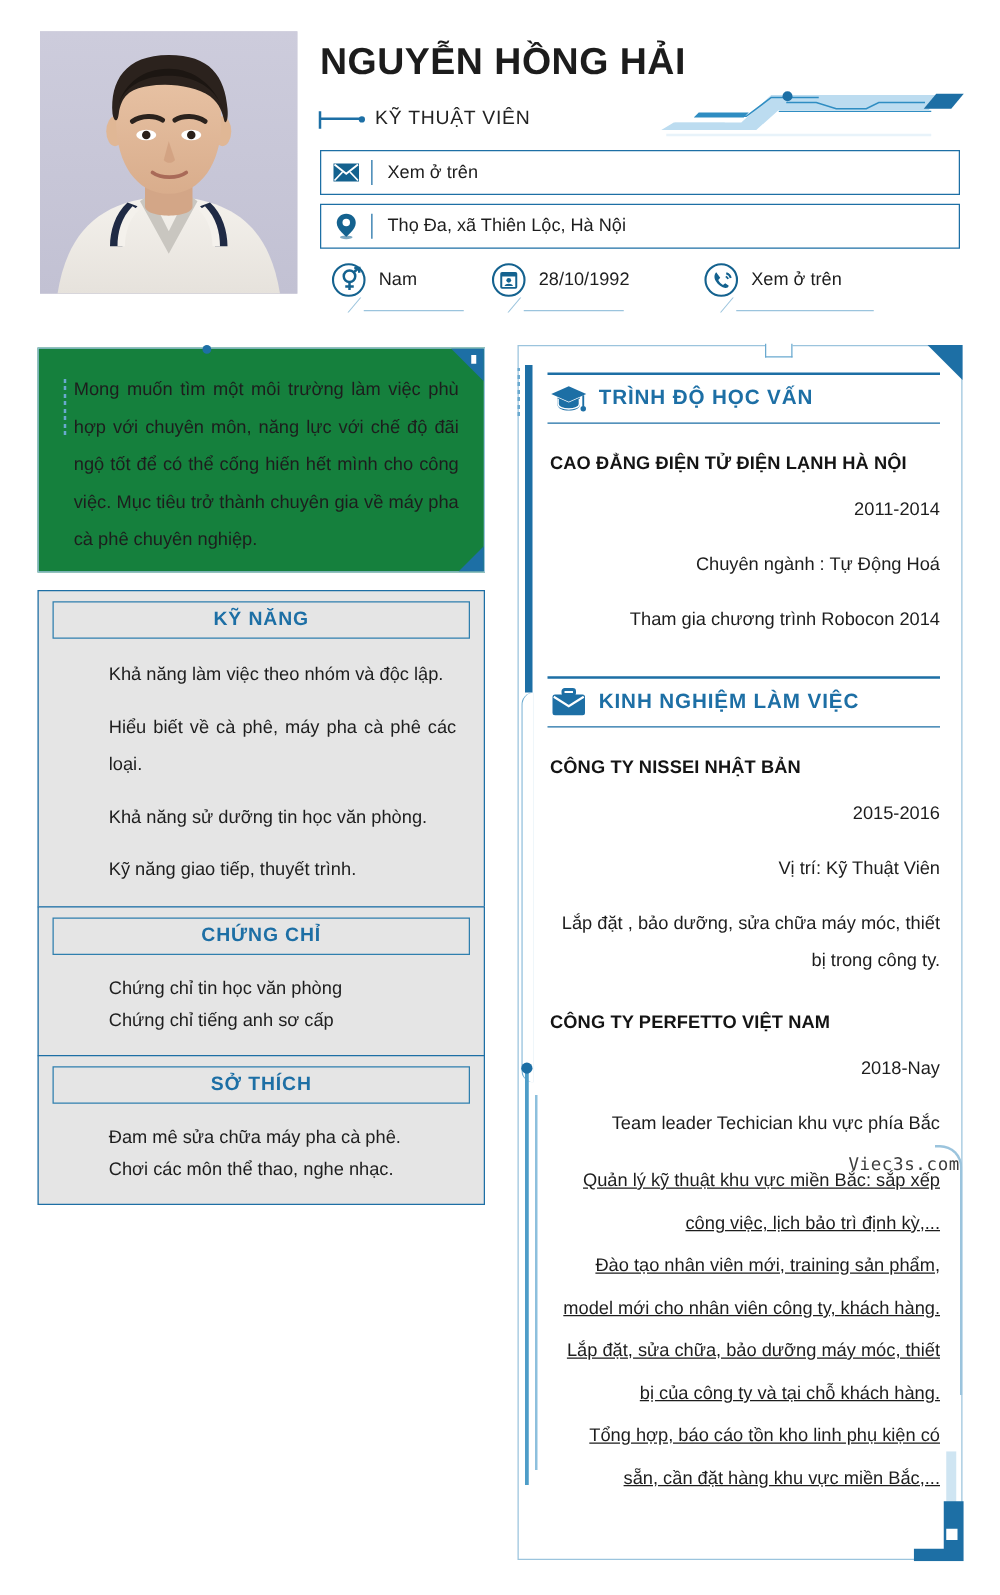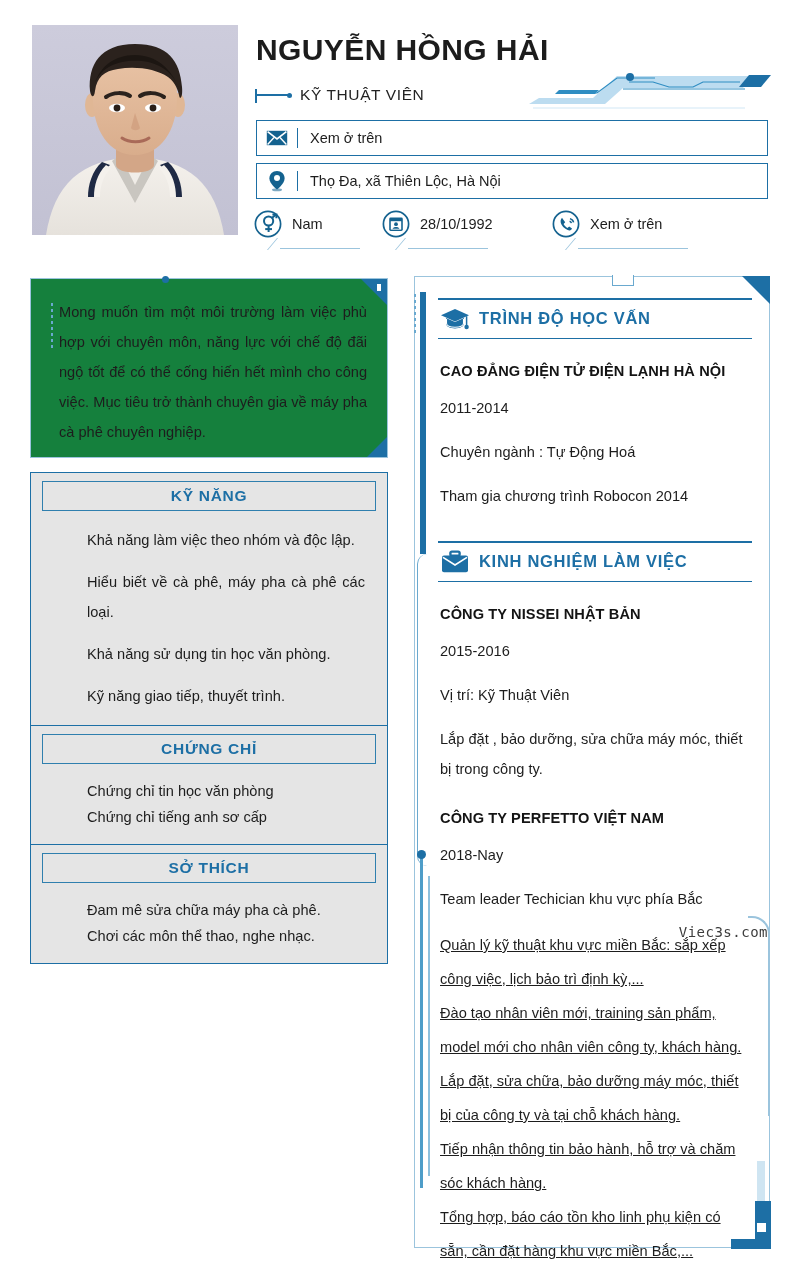--- a/index.html
+++ b/index.html
@@ -65,21 +65,21 @@
   #contact-email { top: 120px; }
   #contact-addr  { top: 163px; }
   .cbox-icon {
     width: 40px; display: flex; align-items: center; justify-content: center;
     color: #14628f;
   }
   .cbox-sep { width: 1px; height: 20px; background: #1d6fa5; }
   .cbox-text { padding-left: 12px; font-size: 14.5px; color: #1d1d1d; }
 
   #contact-row3 {
-    position: absolute; left: 254px; top: 208px; width: 512px; height: 48px;
+    position: absolute; left: 265px; top: 208px; width: 512px; height: 48px;
   }
   .mini { position: absolute; top: 0; display: flex; align-items: center; height: 32px; }
   .mini .mi { width: 28px; height: 28px; display: block; }
   .mini .mt { margin-left: 10px; font-size: 14.5px; color: #1d1d1d; }
   .mini-underline {
     position: absolute; top: 40px; height: 1px; background: #9bc4dd;
   }
   .mini-tick {
     position: absolute; top: 30px; width: 12px; height: 12px;
     border-left: 1px solid #9bc4dd;
@@ -217,21 +217,21 @@
   .sec-head .row .ic { width: 30px; height: 24px; margin-right: 9px; }
   .sec-head .row .tt {
     font-size: 16.5px; font-weight: bold; color: #1d6fa5; letter-spacing: 0.7px;
   }
 
   .entry { padding-left: 2px; }
   .entry .org {
     font-size: 14.6px; font-weight: bold; color: #141414; letter-spacing: 0.1px;
   }
   .entry p {
-    font-size: 14.6px; line-height: 30px; color: #1d1d1d;
+    font-size: 14.6px; line-height: 30px; color: #1d1d1d; text-align: right;
   }
   .entry .sp { margin-top: 14px; }
   .entry .blk p { line-height: 34px; text-decoration: underline; }
 
   
   #footer {
     position: absolute; right: 32px; bottom: 10px;
     font-family: "DejaVu Sans Mono", "Liberation Mono", monospace;
     font-size: 14px; color: #3c3c3c; letter-spacing: 0.5px;
   }
@@ -392,21 +392,21 @@
       <div id="objective-text">Mong muốn tìm một môi trường làm việc phù hợp với chuyên môn, năng lực với chế độ đãi ngộ tốt để có thể cống hiến hết mình cho công việc. Mục tiêu trở thành chuyên gia về máy pha cà phê chuyên nghiệp.</div>
     </div>
 
     <div class="lcard" style="margin-top:14px;">
       <div class="lcard-head">
         <span>KỸ NĂNG</span>
       </div>
       <div class="lcard-body">
         <p>Khả năng làm việc theo nhóm và độc lập.</p>
         <p class="gap">Hiểu biết về cà phê, máy pha cà phê các loại.</p>
-        <p class="gap">Khả năng sử dụng tin học văn phòng.</p>
+        <p class="gap">Khả năng sử dưỡng tin học văn phòng.</p>
         <p class="gap">Kỹ năng giao tiếp, thuyết trình.</p>
       </div>
     </div>
 
     <div class="lcard" style="margin-top:-1px;">
       <div class="lcard-head">
         <span>CHỨNG CHỈ</span>
       </div>
       <div class="lcard-body">
         <p class="tight">Chứng chỉ tin học văn phòng</p>
@@ -490,21 +490,20 @@
       </div>
 
       <div class="entry" style="margin-top:26px;">
         <div class="org">CÔNG TY PERFETTO VIỆT NAM</div>
         <p class="sp">2018-Nay</p>
         <p class="sp">Team leader Techician khu vực phía Bắc</p>
         <div class="blk sp">
           <p>Quản lý kỹ thuật khu vực miền Bắc: sắp xếp công việc, lịch bảo trì định kỳ,...</p>
           <p>Đào tạo nhân viên mới, training sản phẩm, model mới cho nhân viên công ty, khách hàng.</p>
           <p>Lắp đặt, sửa chữa, bảo dưỡng máy móc, thiết bị của công ty và tại chỗ khách hàng.</p>
-          <p>Tiếp nhận thông tin bảo hành, hỗ trợ và chăm sóc khách hàng.</p>
           <p>Tổng hợp, báo cáo tồn kho linh phụ kiện có sẵn, cần đặt hàng khu vực miền Bắc,...</p>
         </div>
       </div>
     </div>
   </div>
 
   <div id="footer">Viec3s.com</div>
 </div>
 
 </body></html>

